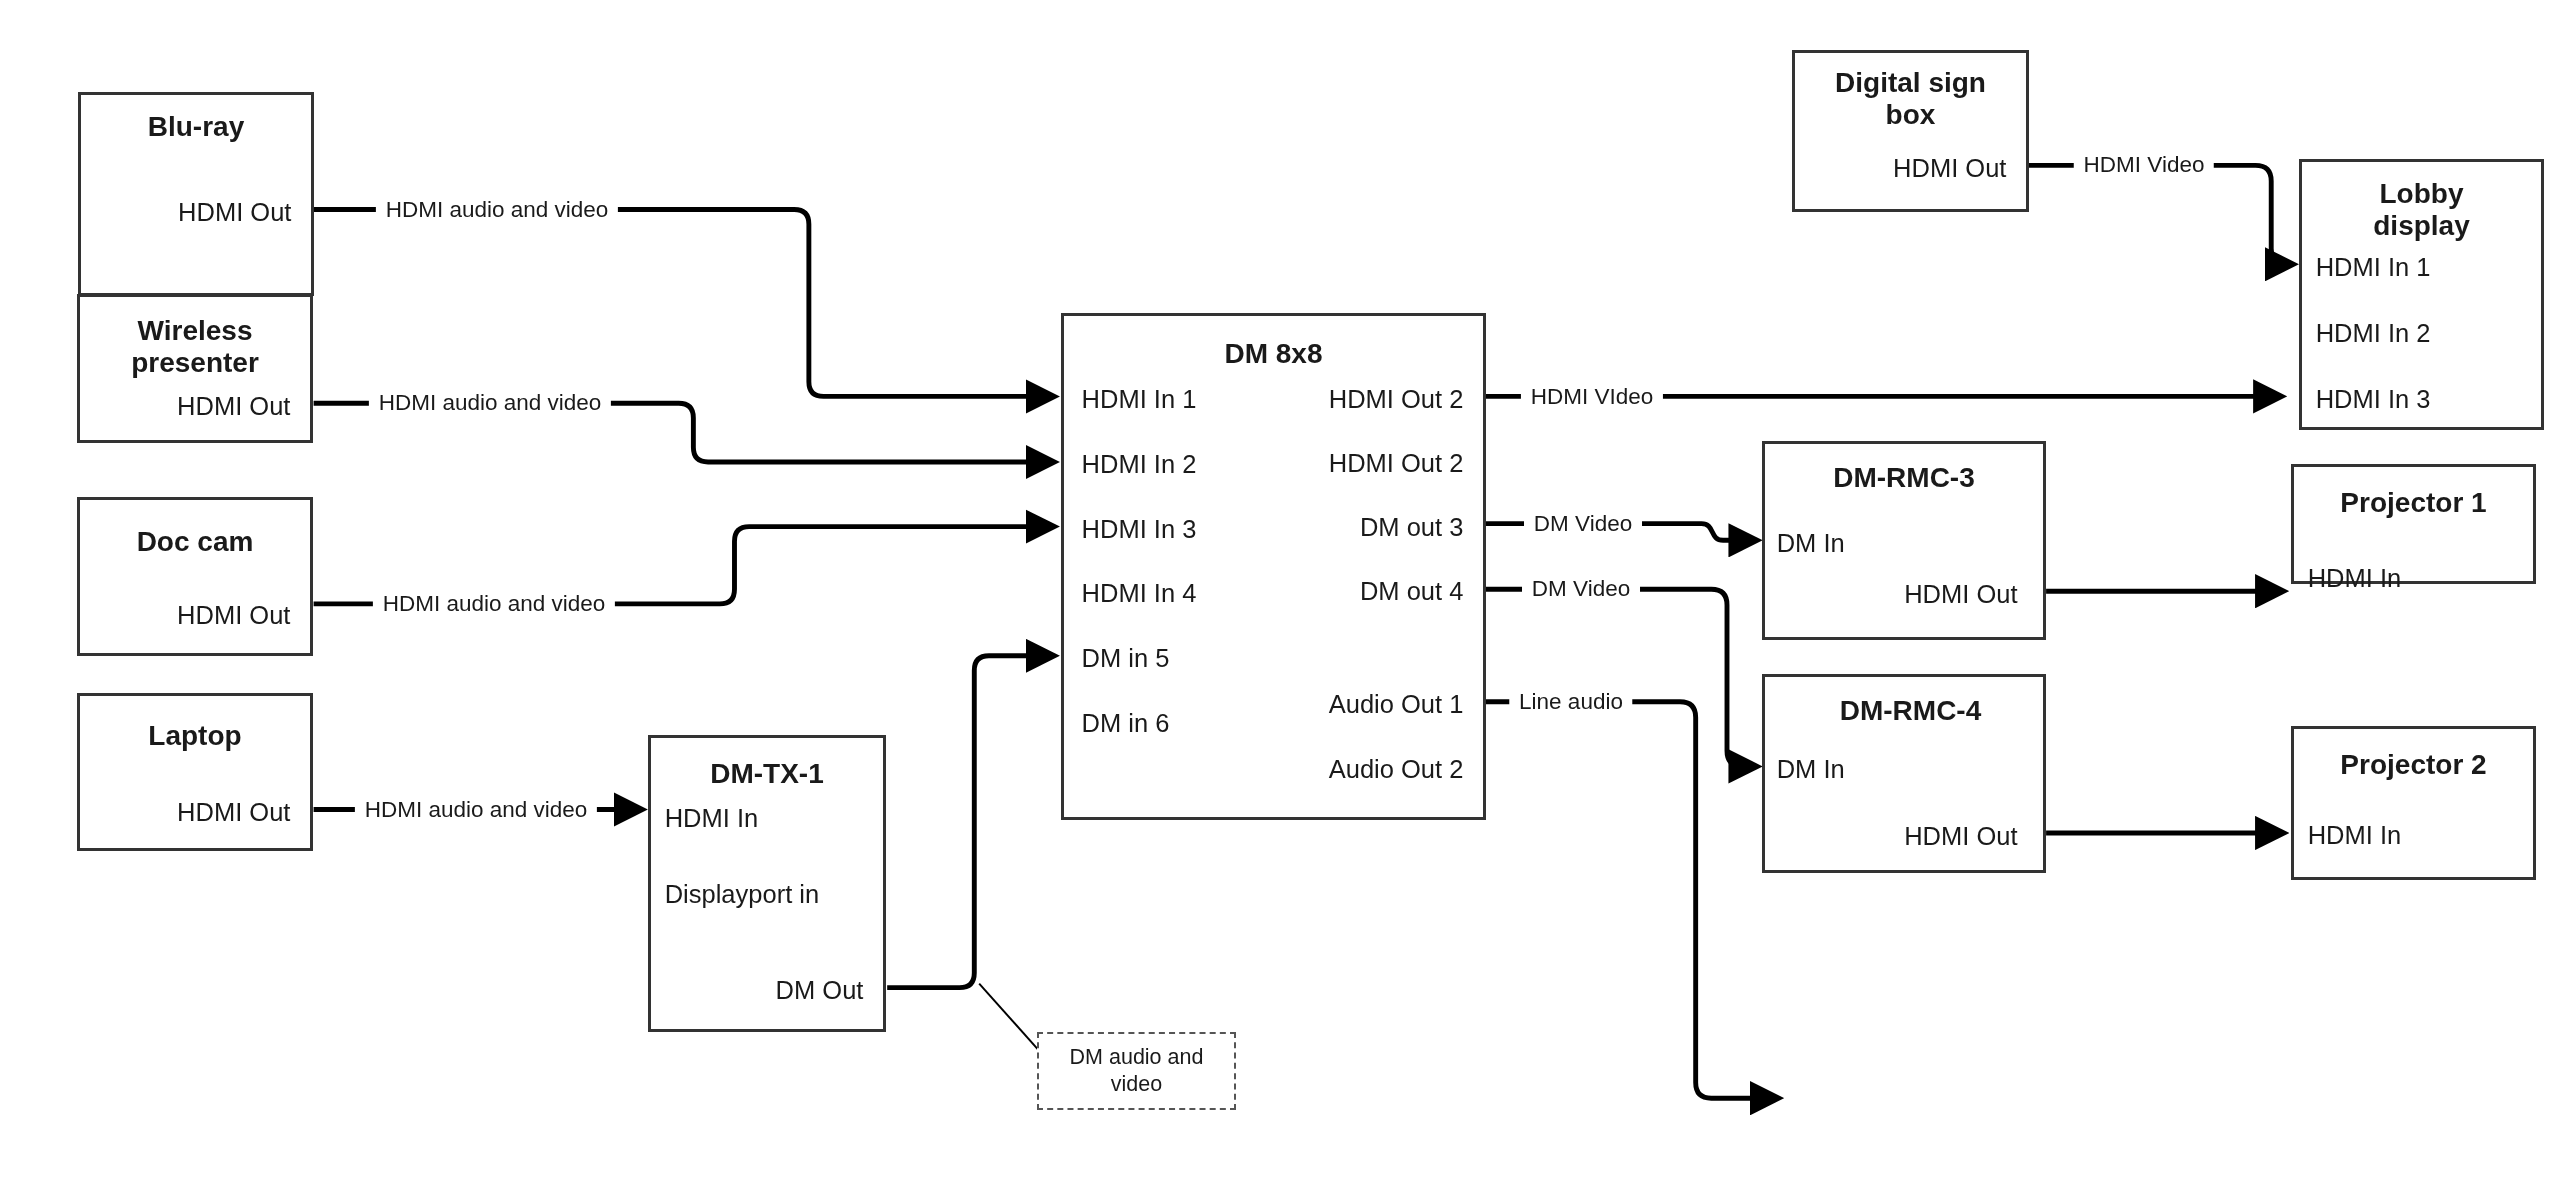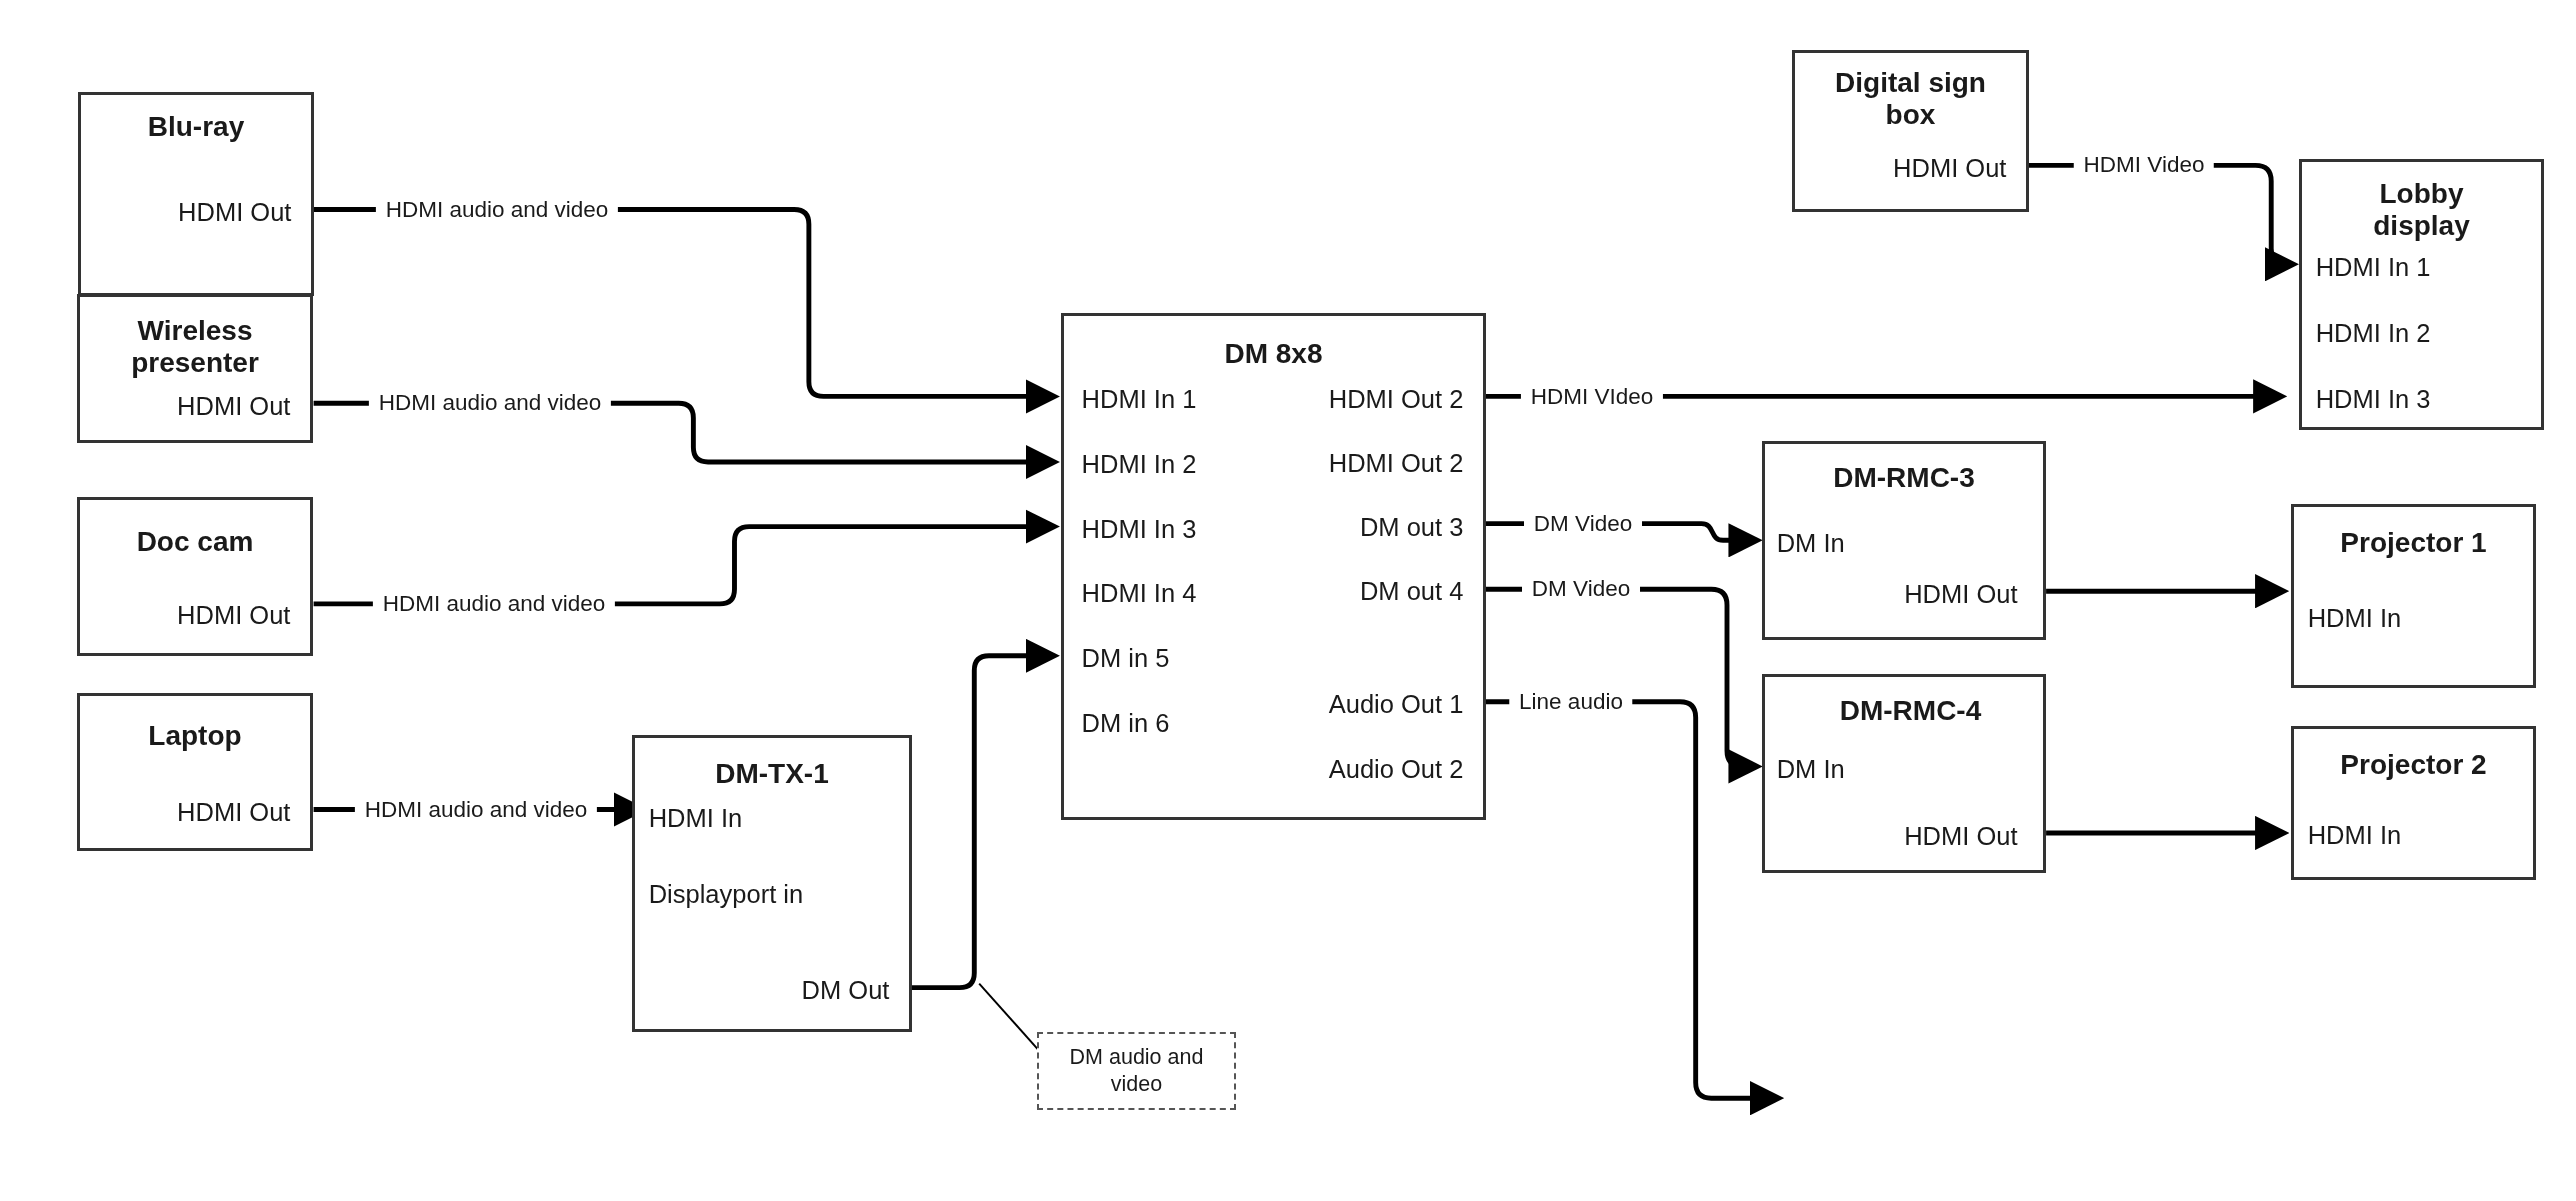--- a/index.html
+++ b/index.html
@@ -110,21 +110,21 @@
   <div class="node" style="left:77px; top:497px; width:236px; height:159px;">
     <div class="title" style="top:25.5px;">Doc cam</div>
     <div class="port pright" style="top:100px;">HDMI Out</div>
   </div>
 
   <div class="node" style="left:77px; top:693px; width:236px; height:158px;">
     <div class="title" style="top:23.5px;">Laptop</div>
     <div class="port pright" style="top:101px;">HDMI Out</div>
   </div>
 
-  <div class="node" style="left:632px; top:735px; width:280px; height:297px;">
+  <div class="node" style="left:648px; top:735px; width:238px; height:297px;">
     <div class="title" style="top:19.6px;">DM-TX-1</div>
     <div class="port pleft" style="top:65px; left:13.7px;">HDMI In</div>
     <div class="port pleft" style="top:141px; left:13.7px;">Displayport in</div>
     <div class="port pright" style="top:237px;">DM Out</div>
   </div>
 
   <div class="node" style="left:1061px; top:313px; width:425px; height:507px;">
     <div class="title" style="top:21.5px;">DM 8x8</div>
     <div class="port pleft" style="top:68px;">HDMI In 1</div>
     <div class="port pleft" style="top:133px;">HDMI In 2</div>
@@ -151,21 +151,21 @@
     <div class="port pleft" style="top:156px; left:13.7px;">HDMI In 2</div>
     <div class="port pleft" style="top:222px; left:13.7px;">HDMI In 3</div>
   </div>
 
   <div class="node" style="left:1762px; top:441px; width:284px; height:199px;">
     <div class="title" style="top:17.6px;">DM-RMC-3</div>
     <div class="port pleft" style="top:84px; left:11.7px;">DM In</div>
     <div class="port pright" style="top:135px; right:25.5px;">HDMI Out</div>
   </div>
 
-  <div class="node" style="left:2291px; top:504px; width:245px; height:184px;">
+  <div class="node" style="left:2291px; top:464px; width:245px; height:120px;">
     <div class="title" style="top:19.6px;">Projector 1</div>
     <div class="port pleft" style="top:96px; left:13.7px;">HDMI In</div>
   </div>
 
   <div class="node" style="left:1762px; top:674px; width:284px; height:199px;">
     <div class="title" style="top:17.6px;margin-left:13px;">DM-RMC-4</div>
     <div class="port pleft" style="top:77px; left:11.7px;">DM In</div>
     <div class="port pright" style="top:144px; right:25.5px;">HDMI Out</div>
   </div>
 

